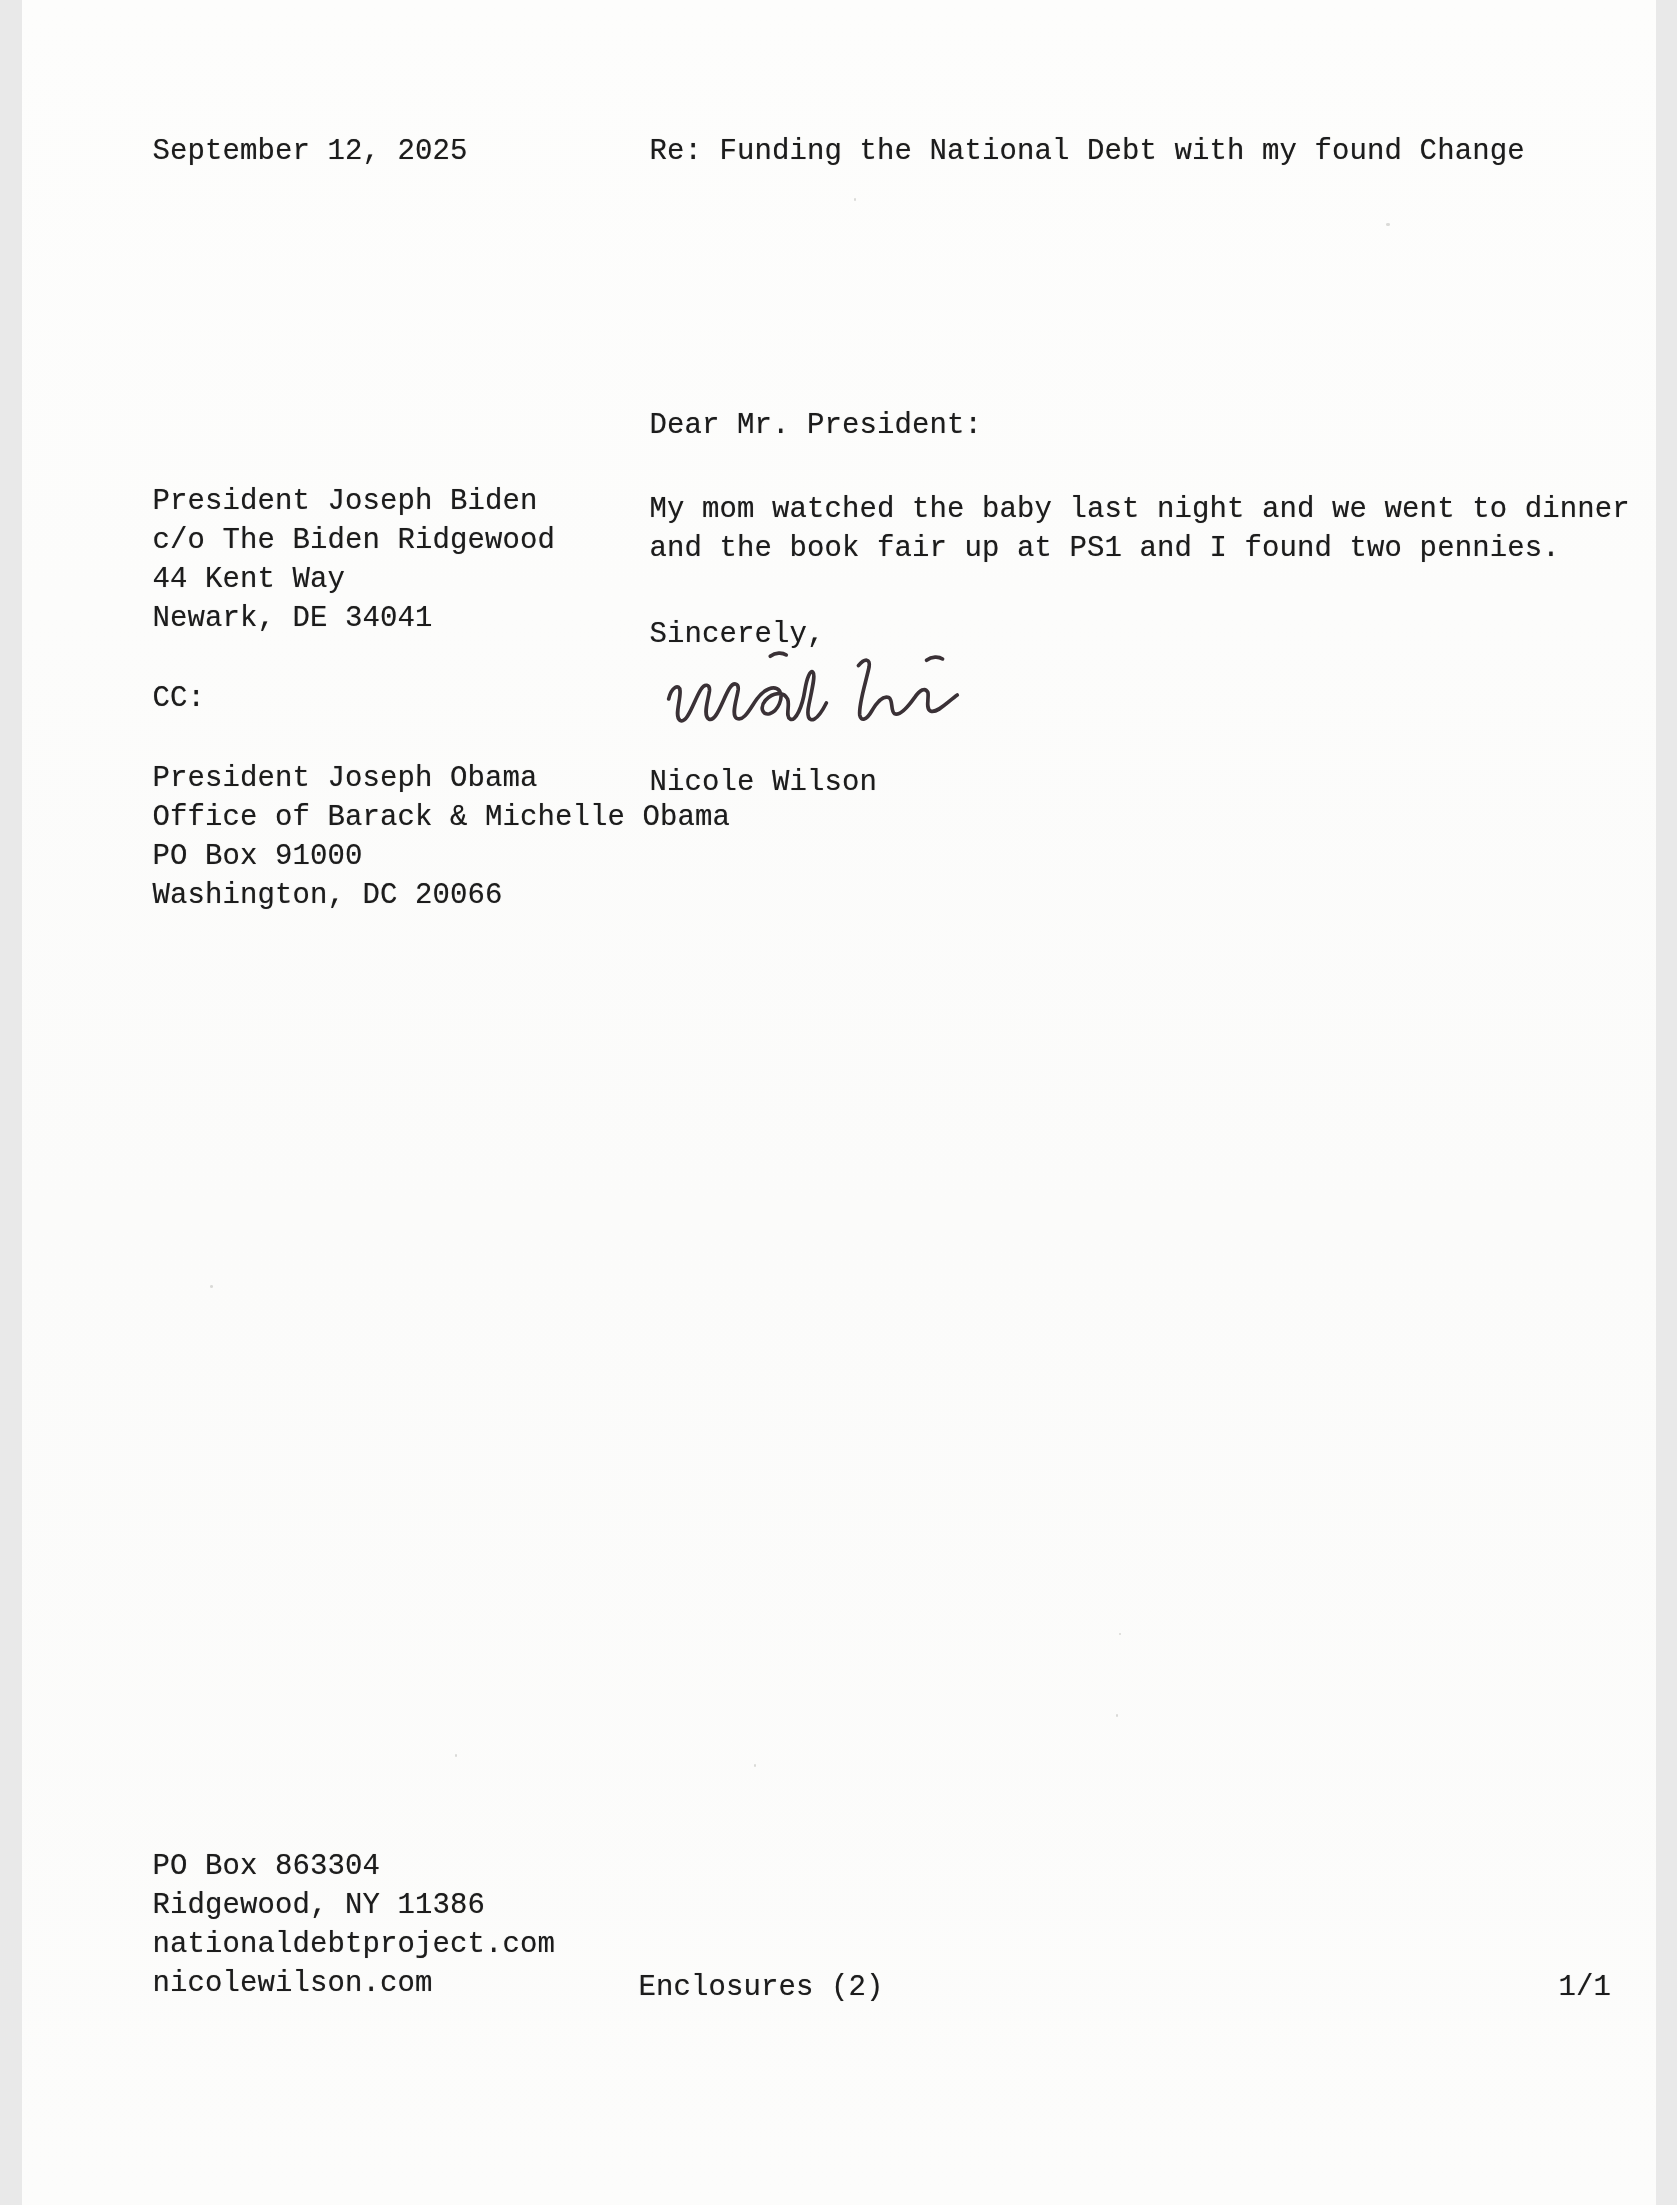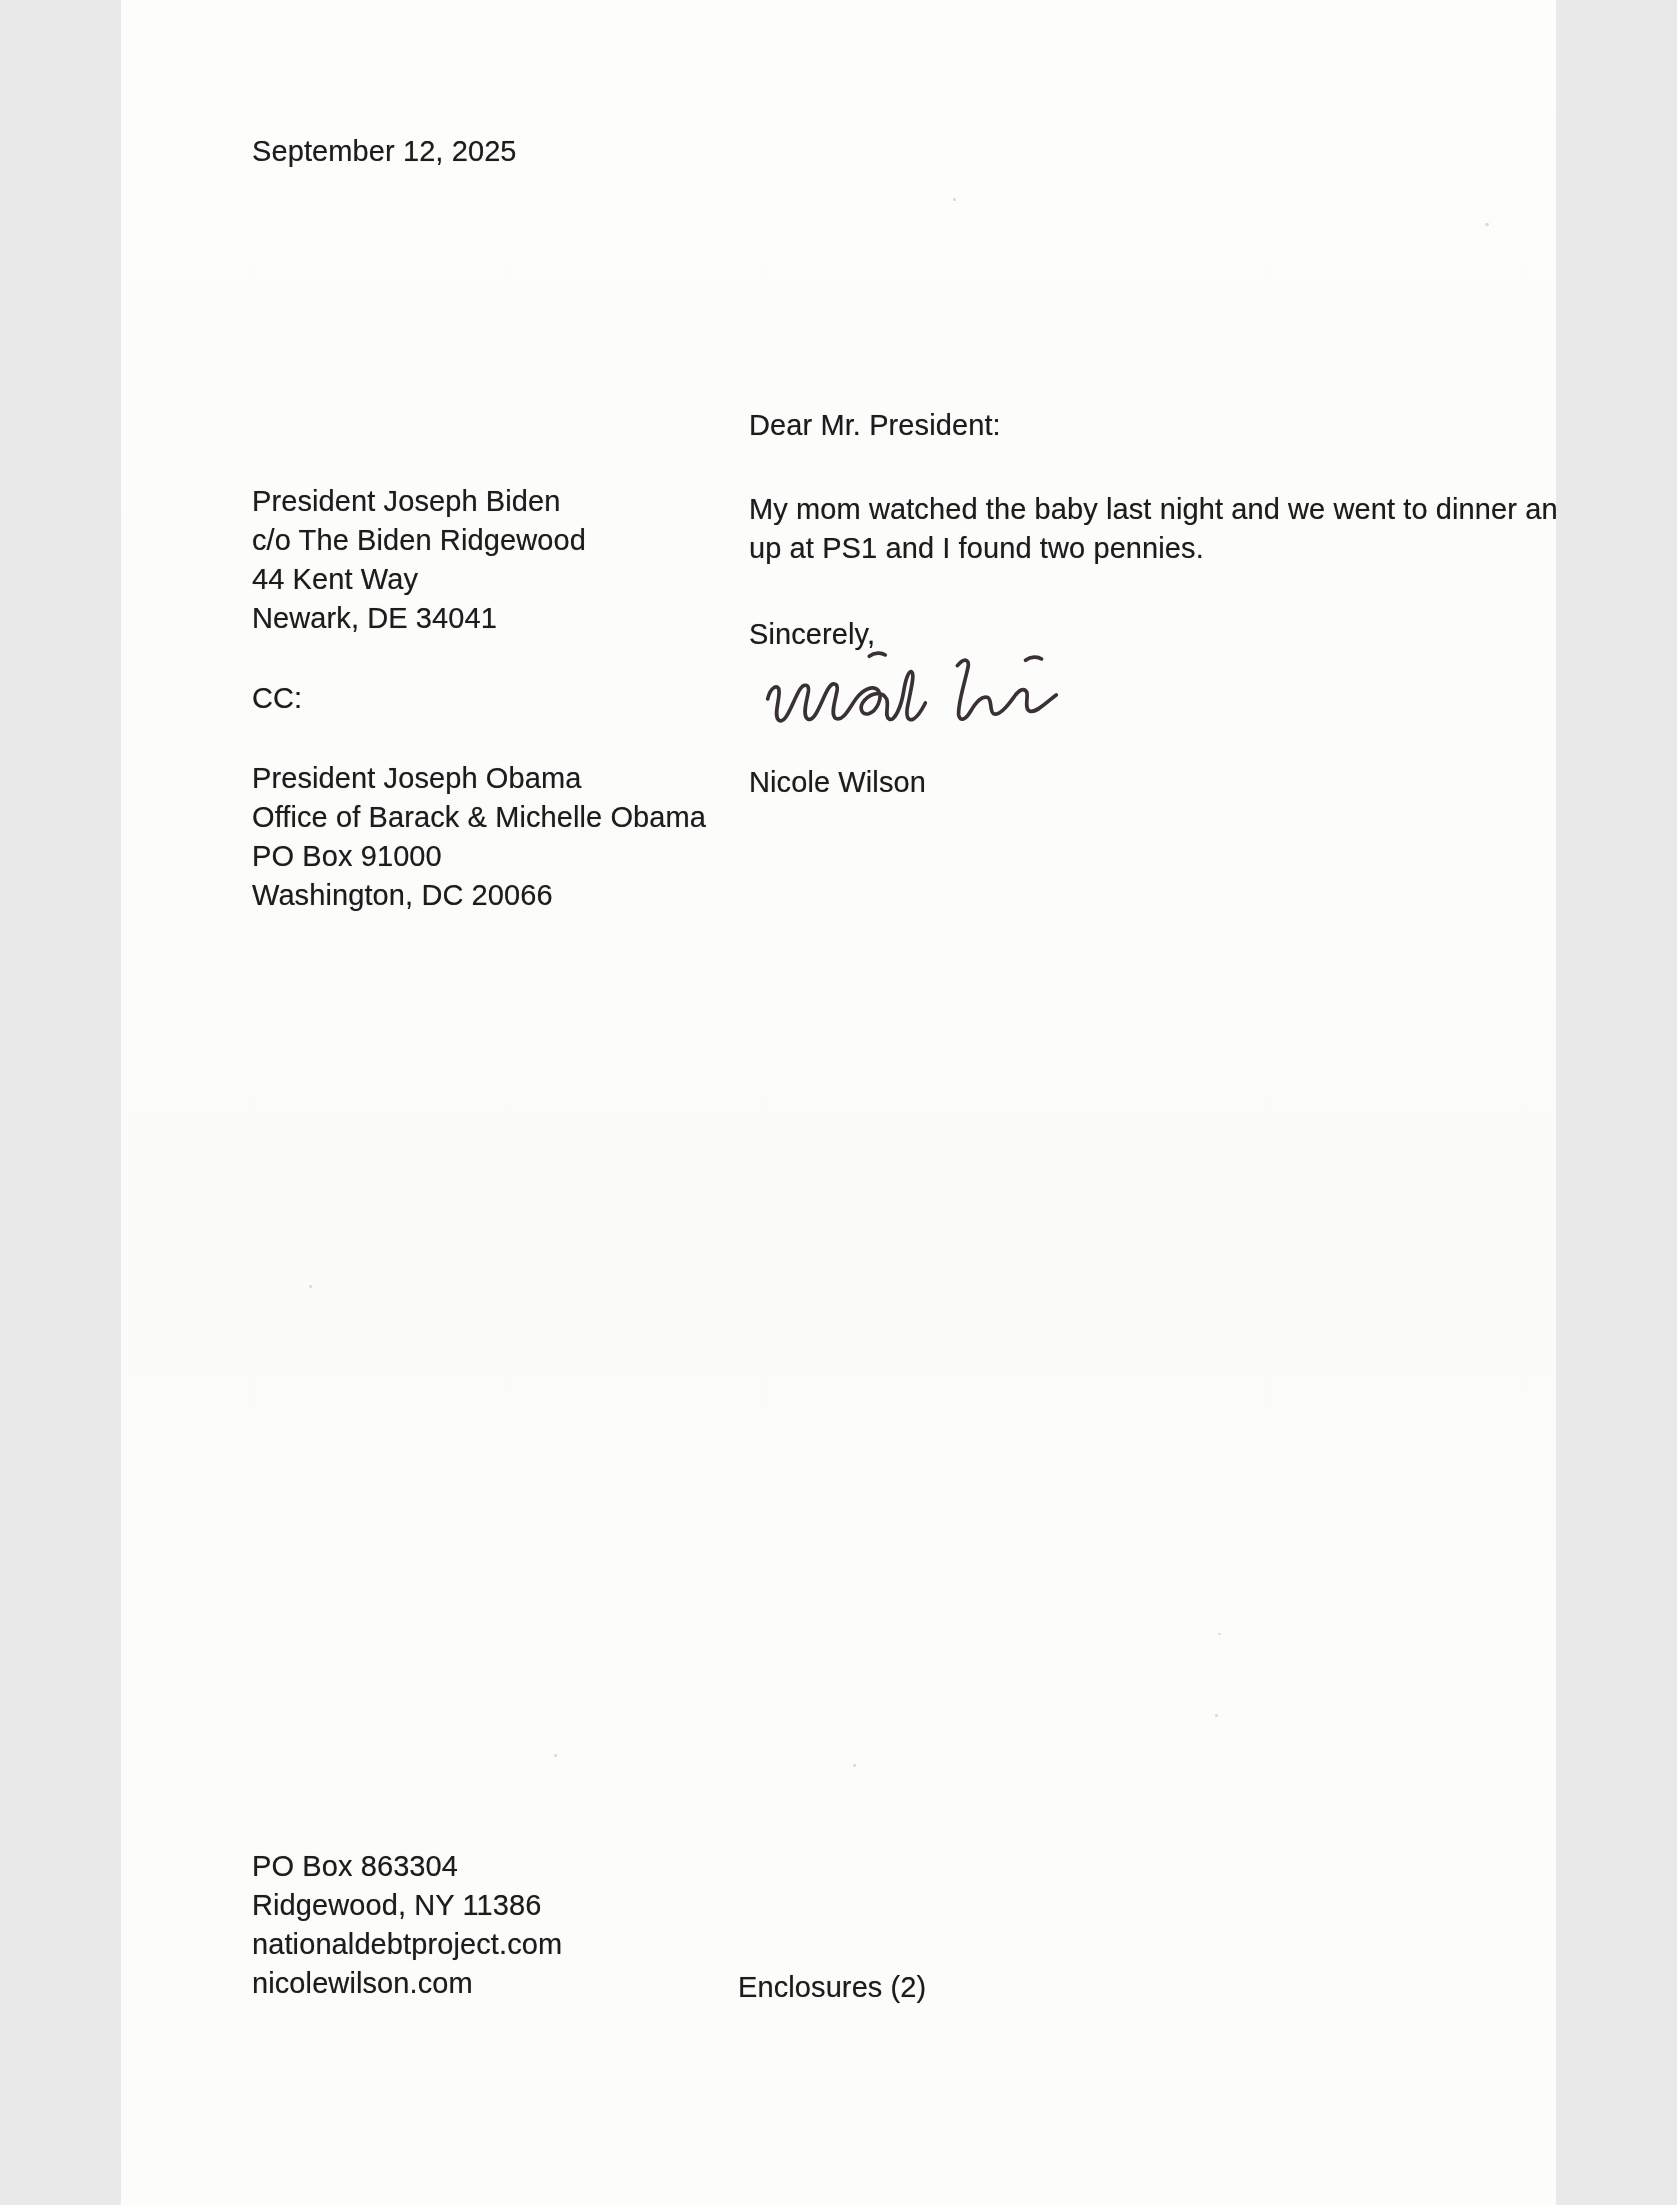--- a/index.html
+++ b/index.html
@@ -2,26 +2,26 @@
 <html style="font-size:10.7px"><head>
 <meta charset="utf-8">
 <style>
   html, body {
     margin: 0;
     padding: 0;
     background: #e9e9e9;
   }
   .page {
     position: relative;
-    width: 1435px;
+    width: 1634px;
     height: 2205px;
     margin: 0 auto;
     background: linear-gradient(180deg, #fdfdfc 0%, #fbfbfa 55%, #fcfcfb 100%);
     overflow: hidden;
-    font-family: Liberation Sans, sans-serif;
+    font-family: Liberation Mono, monospace;
     color: #1c1c1c;
   }
   .txt {
     position: absolute;
     font-size: 29px;
     line-height: 39px;
     white-space: nowrap;
     text-shadow: 0 0 0.7px rgba(30,30,30,0.55);
     letter-spacing: 0.1px;
   }
@@ -68,20 +68,21 @@
     border-radius: 50%;
     opacity: 0.35;
   }
 </style>
 </head>
 <body>
 
 <div class="page">
 
   <div class="txt col-left date">September 12, 2025</div>
+  <div class="txt col-right subject">Re: Funding the National Debt with my found Change</div>
 
   <div class="txt col-left recipient block">
     <div>President Joseph Biden</div>
     <div>c/o The Biden Ridgewood</div>
     <div>44 Kent Way</div>
     <div>Newark, DE 34041</div>
   </div>
 
   <div class="txt col-left cc-label">CC:</div>
 

